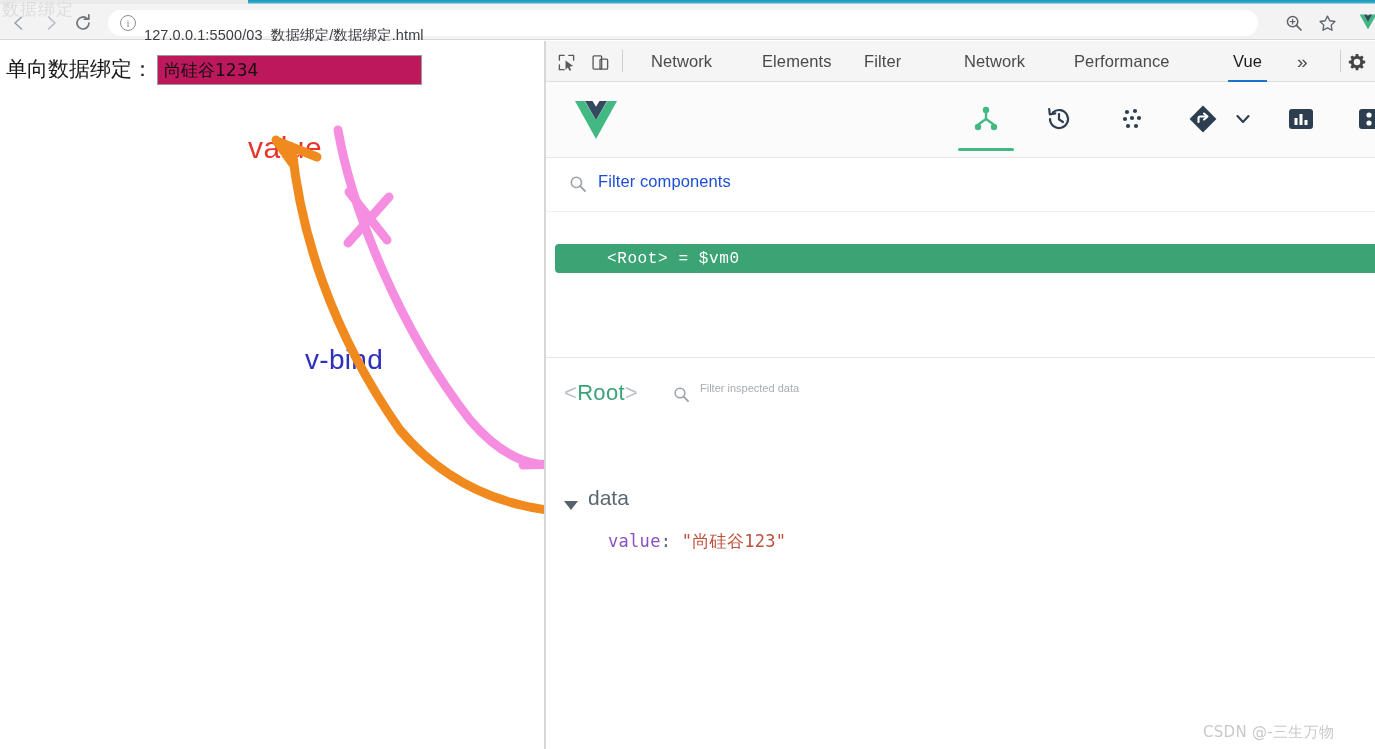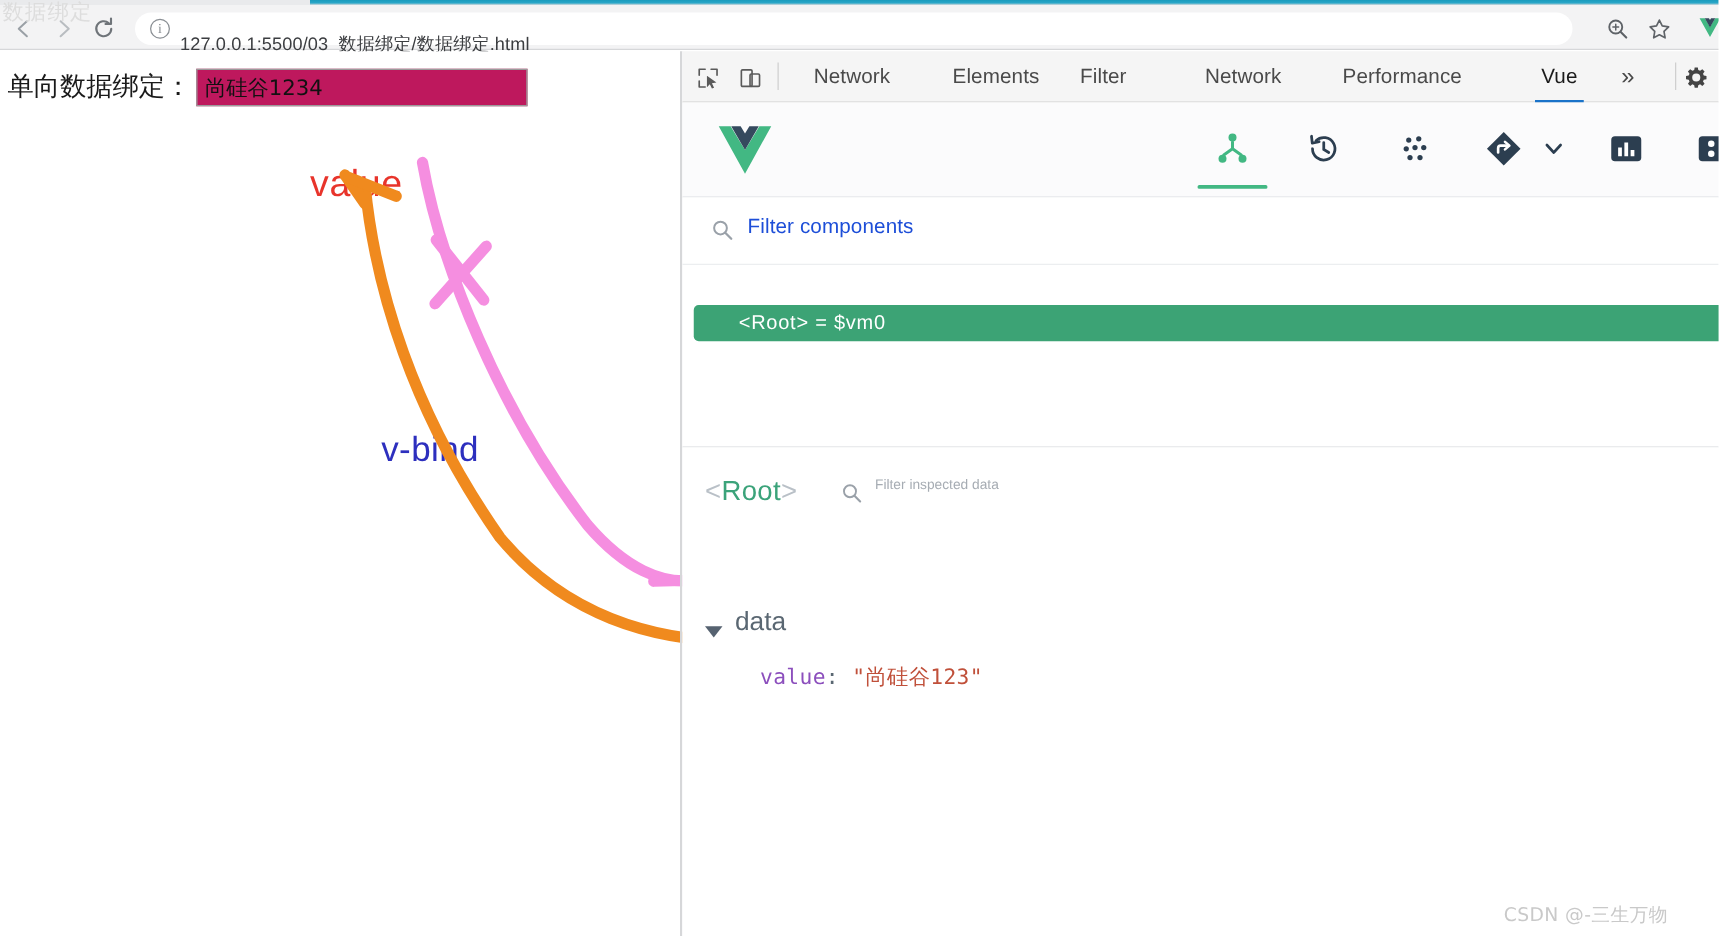--- a/index.html
+++ b/index.html
@@ -179,22 +179,22 @@
   .vue-tree {
     position:absolute; left:0; top:171px; width:829px; height:146px;
     background:#fff;
   }
   .tree-row {
     position:absolute; left:9px; top:32px; width:828px; height:29px;
     background:#3ca375; border-radius:4px 0 0 4px;
     display:flex; align-items:center;
   }
   .tree-row-label {
-    margin-left:36px;
-    font-family:Liberation Sans, sans-serif;
+    margin-left:52px;
+    font-family:Liberation Mono, monospace;
     font-size:16px; color:#ffffff; letter-spacing:0.6px;
   }
   .tree-bottom-border {
     position:absolute; left:0; top:316px; width:829px; height:1px; background:#e3e5e8;
   }
 
   
   .vue-inspect {
     position:absolute; left:0; top:317px; width:829px; height:391px; background:#fff;
   }

